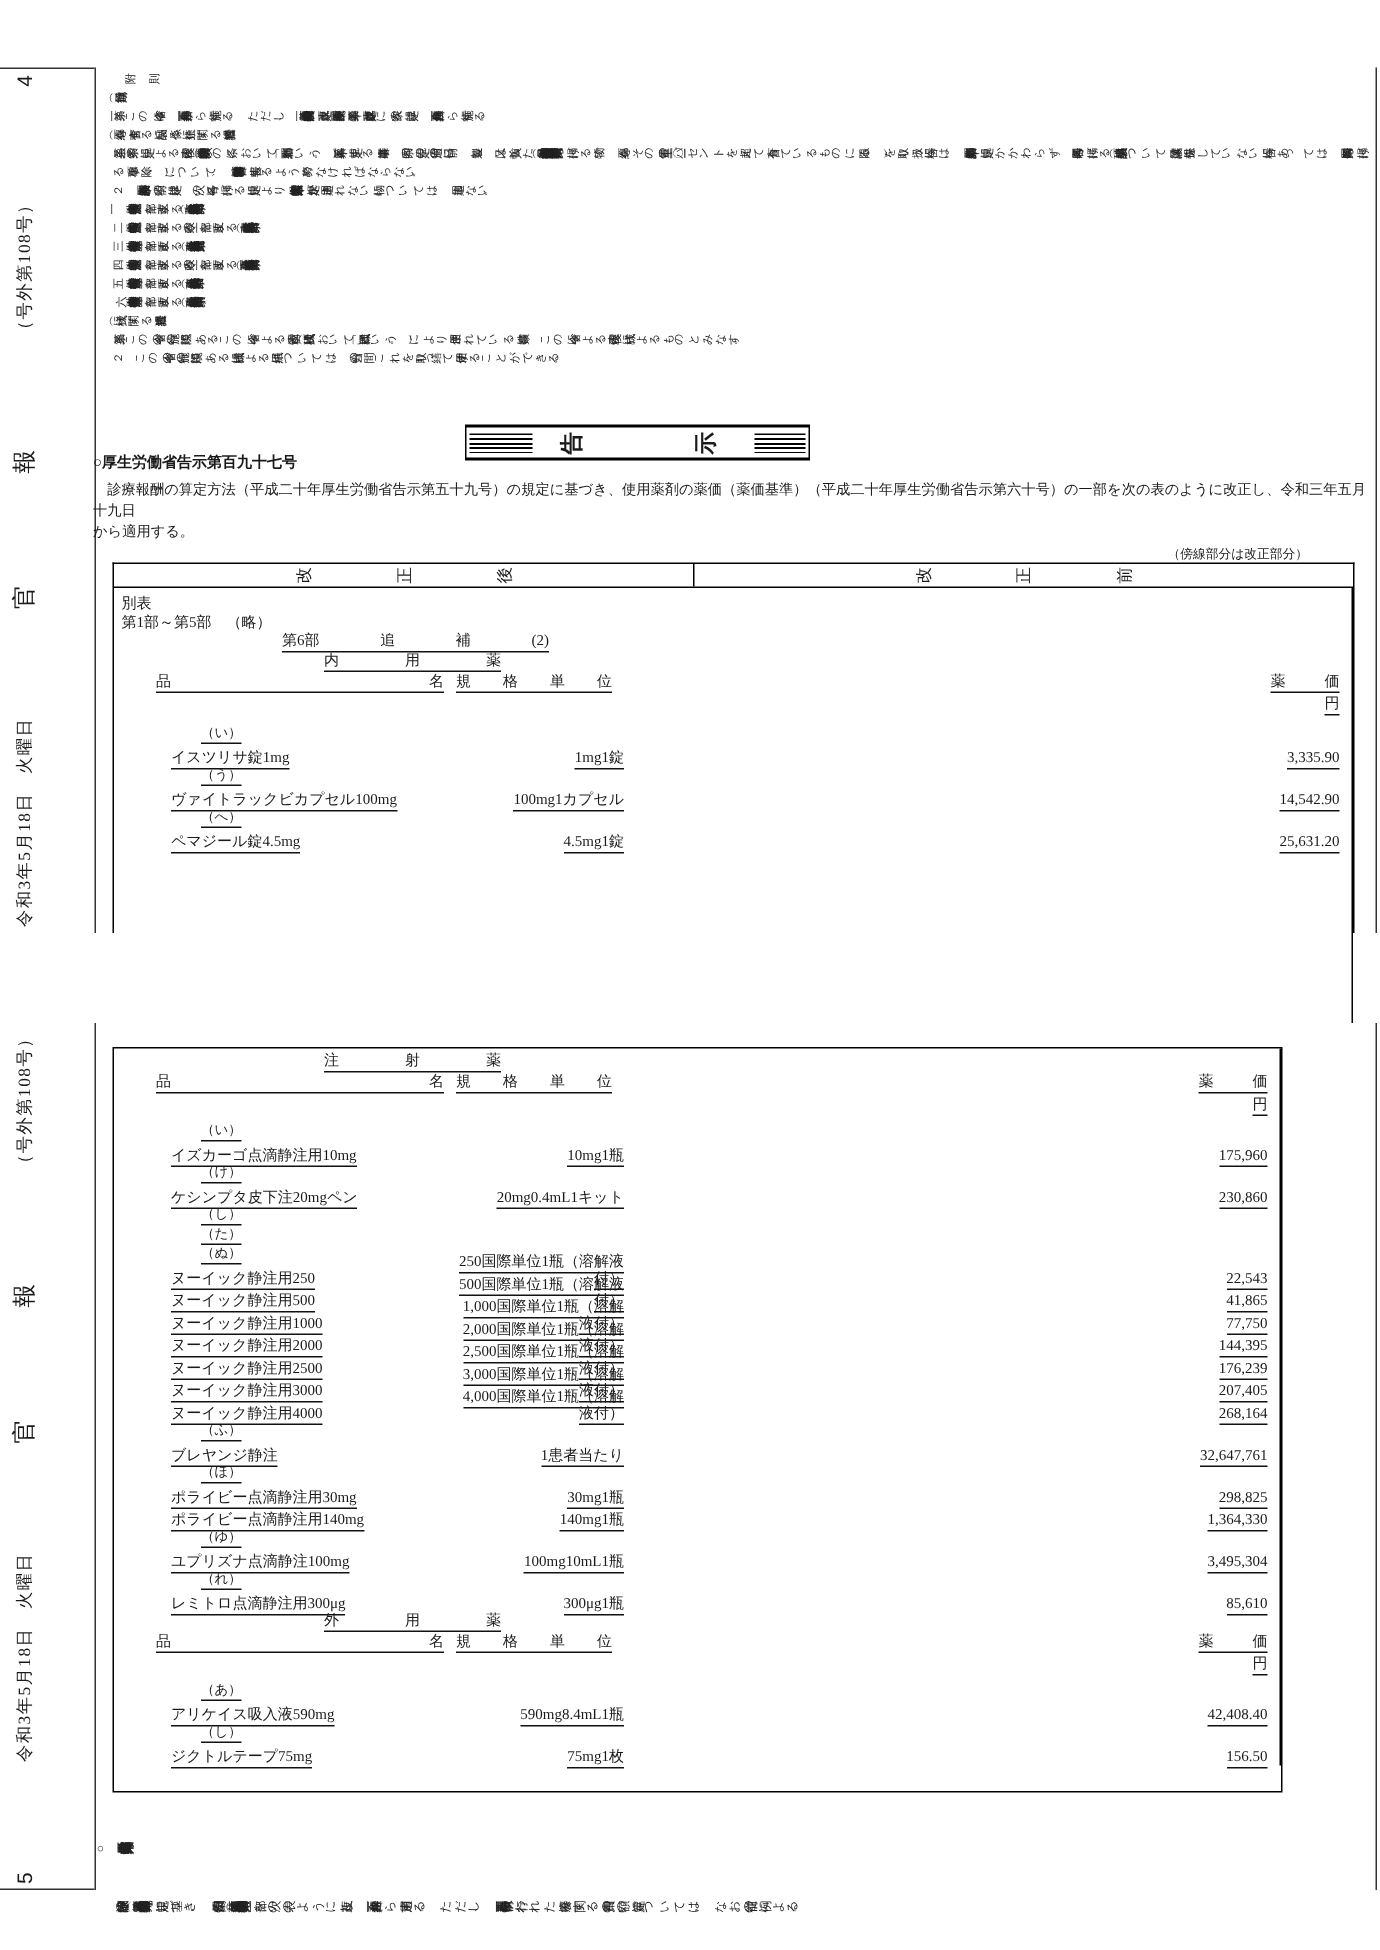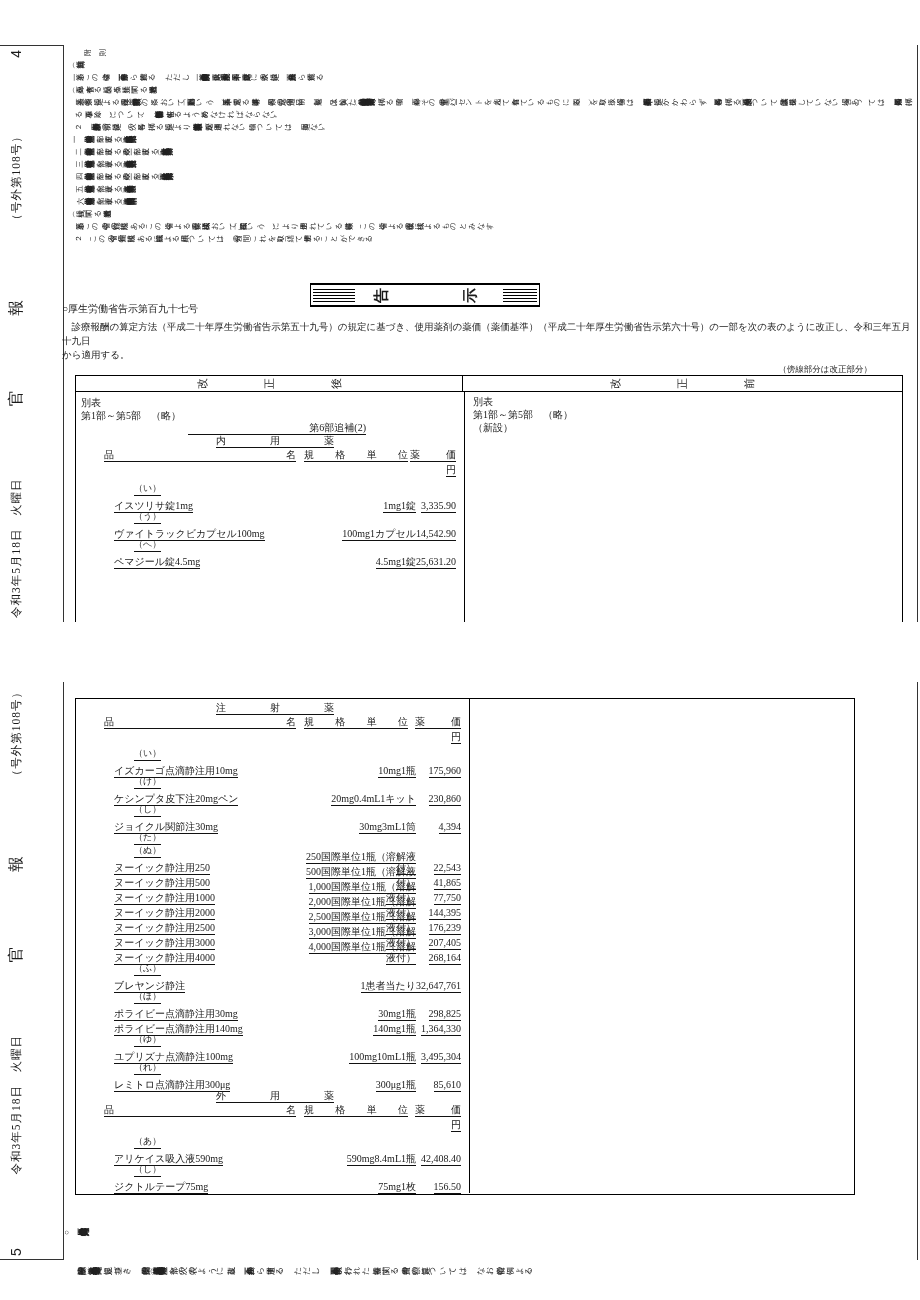--- a/index.html
+++ b/index.html
@@ -30,35 +30,35 @@
           border-bottom:2.5px solid #000;border-left:1.5px solid #000;border-right:1.5px solid #000;
           display:flex;align-items:center;box-sizing:border-box;background:#fff;}
   .stripes{height:13px;background:repeating-linear-gradient(to bottom,#000 0 1.2px,transparent 1.2px 3.1px);}
   .st-l{width:42px;margin-left:2px;}
   .st-r{width:34px;margin-right:2px;}
   .bn-char{display:inline-block;transform:rotate(-90deg);font-size:15px;font-weight:600;margin:0 1px;}
   .bn-sp1{flex:0 0 18px;} .bn-sp2{flex:0 0 72px;} .bn-sp3{flex:1;}
   
   .notice{position:absolute;left:62px;width:856px;font-size:9.5px;line-height:14px;}
   #notice197{top:257px;}
-  .n-number{font-family:"Liberation Sans",sans-serif;font-weight:normal;font-size:10px;margin-bottom:4px;}
+  .n-number{font-family:"Liberation Sans",sans-serif;font-weight:bold;font-size:10px;margin-bottom:4px;}
   .n-line{white-space:pre-wrap;}
   .n-sig{display:flex;justify-content:space-between;padding-right:46px;margin-top:2px;}
   .n-sig .d{padding-left:38px;white-space:pre;}
   .n-note{text-align:right;padding-right:46px;font-size:8.5px;font-family:"Liberation Sans",sans-serif;}
   
   .ptable{position:absolute;background:#fff;border:1.5px solid #000;box-sizing:border-box;}
   #table4{left:75px;top:330px;width:828px;height:247px;border-bottom:none;}
   #table5{left:75px;top:16px;width:780px;height:497px;}
   .band{height:15px;border-bottom:1px solid #000;display:flex;}
   .band-l{flex:0 0 387px;border-right:1px solid #000;box-sizing:border-box;}
   .band-r{flex:1;}
   .revhead{display:flex;justify-content:center;gap:56px;align-items:center;height:100%;}
   .rot{display:inline-block;transform:rotate(-90deg);font-size:11px;}
-  .tbody{display:flex;align-items:stretch;}
+  .tbody{display:flex;align-items:stretch;flex-direction:column;}
   #table4 .tbody{height:230px;} #table5 .tbody{height:494px;}
   .cell-l{flex:0 0 387px;border-right:1px solid #000;box-sizing:border-box;padding-top:3px;}
   .cell-r{flex:1;padding-top:3px;}
   .r-row{display:block;height:13px;padding-left:8px;font-size:10px;line-height:13px;}
   .trow{display:flex;align-items:flex-end;height:14px;padding-left:38px;font-size:10px;
         line-height:11px;box-sizing:border-box;}
   .t-text{height:13px;padding-left:5px;}
   .t-part6{height:14px;padding-left:112px;}
   .t-section{height:13px;padding-left:140px;}
   .t-colhead{height:14px;padding-left:28px;}
@@ -143,21 +143,21 @@
       </div>
       <div class="tbody">
         <div class="cell-l">
             <div class="trow t-text">
               <span>別表</span>
             </div>
             <div class="trow t-text">
               <span>第1部～第5部　（略）</span>
             </div>
             <div class="trow t-part6">
-              <span class="u just " style="width: 178px; justify-content: flex-end;">
+              <span class="u just " style="width: 178px;">
                 <span class="jc">第6部</span>
                 <span class="jc">追</span>
                 <span class="jc">補</span>
                 <span class="jc">(2)</span>
               </span>
             </div>
             <div class="trow t-section">
               <span class="u just " style="width: 118px;">
                 <span class="jc">内</span>
                 <span class="jc">用</span>
@@ -273,25 +273,20 @@
               <span class="u">（け）</span>
             </div>
             <div class="trow t-drug">
               <span class="c-name"><span class="u">ケシンプタ皮下注20mgペン</span></span>
               <span class="c-unit"><span class="u">20mg0.4mL1キット</span></span>
               <span class="c-price"><span class="u">230,860</span></span>
             </div>
             <div class="trow t-kana">
               <span class="u">（し）</span>
             </div>
-            <div class="trow t-drug">
-              <span class="c-name"><span class="u">ジョイクル関節注30mg</span></span>
-              <span class="c-unit"><span class="u">30mg3mL1筒</span></span>
-              <span class="c-price"><span class="u">4,394</span></span>
-            </div>
             <div class="trow t-kana">
               <span class="u">（た）</span>
             </div>
             <div class="trow t-kana">
               <span class="u">（ぬ）</span>
             </div>
             <div class="trow t-drug">
               <span class="c-name"><span class="u">ヌーイック静注用250</span></span>
               <span class="c-unit"><span class="u">250国際単位1瓶（溶解液付）</span></span>
               <span class="c-price"><span class="u">22,543</span></span>

